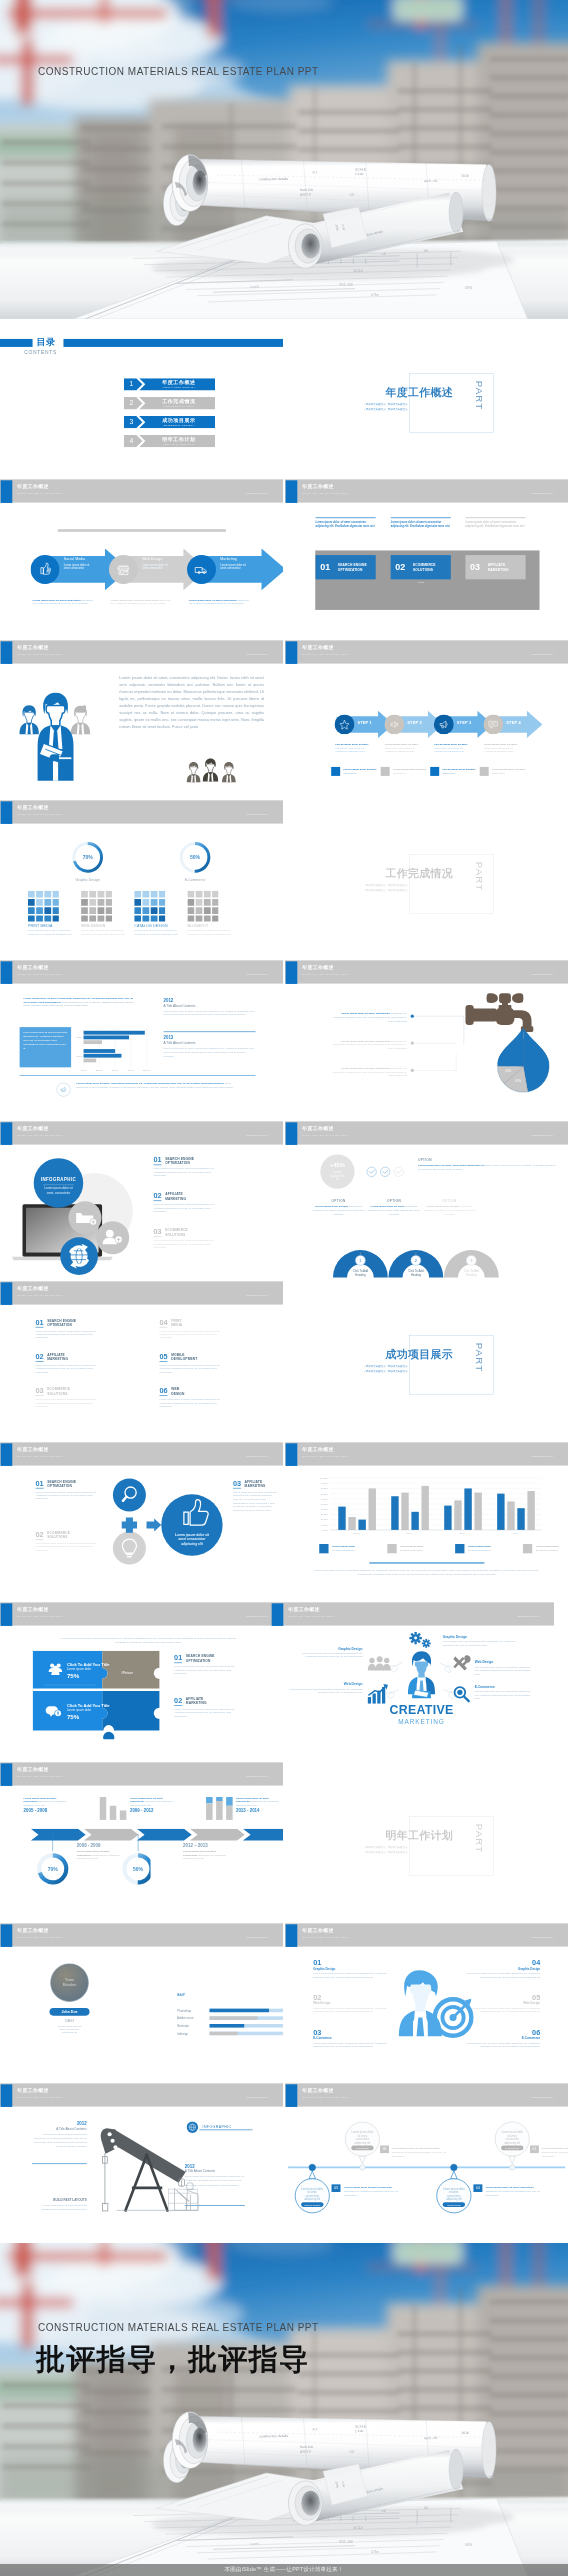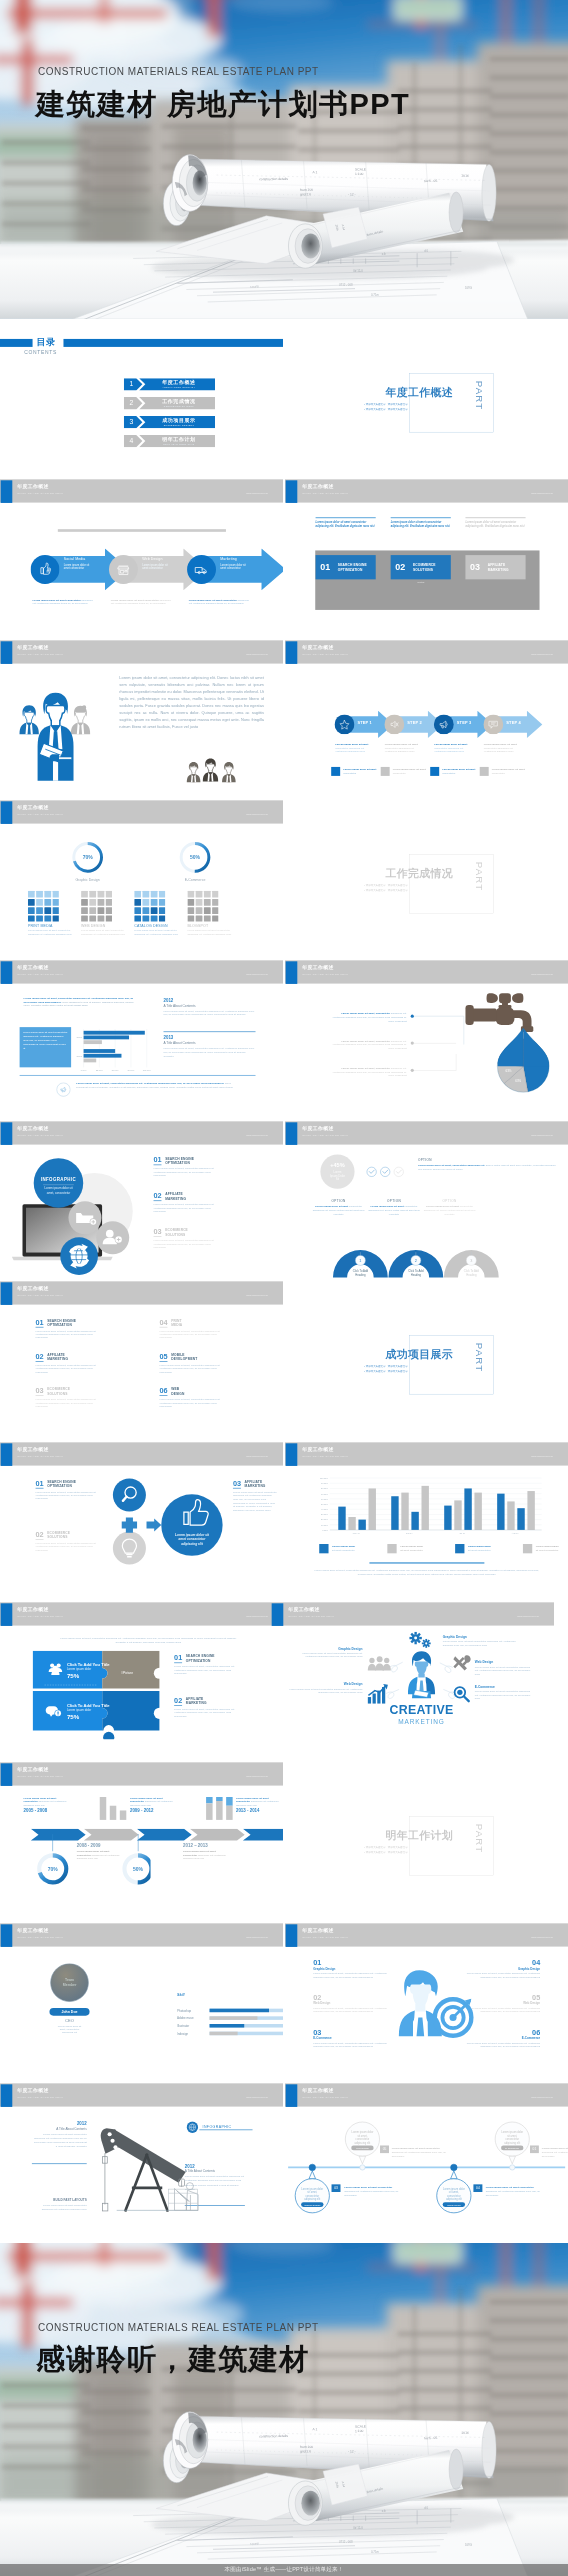--- a/index.html
+++ b/index.html
@@ -307,21 +307,20 @@
      <path d="M364 241 L404 233 L414 269 L374 279 Z" fill="#f3f4f5" stroke="#dde0e3" stroke-width="0.5"></path>
      <g fill="#9399a0" font-family="sans-serif" font-size="3.2">
        <text x="378" y="253" transform="rotate(76 378 253)">2016</text>
        <text x="385" y="253" transform="rotate(76 385 253)">A 04</text>
      </g>
    </g>
   </g>
   </g>
   </svg>
       <div class="ctitle-en" style="left:38px;top:66px">CONSTRUCTION  MATERIALS REAL ESTATE PLAN PPT</div>
-      <div class="ctitle-cn" style="left:36px;top:87px;font-size:29px">建筑建材 房地产计划书PPT</div>
     </div>
   <div class="grid" id="grid" style="height: 1924px;">
       <div class="slide" style="left:0px;top:0px;">
        <div class="sc">
     <div style="position:absolute;left:0;top:60px;width:852px;height:24px;background:#0b72c4"></div>
     <div style="position:absolute;left:98px;top:53px;width:93px;height:37px;background:#fff;"></div>
     <div style="position:absolute;left:110px;top:52px;font-size:27.5px;font-weight:bold;color:#0b72c4;letter-spacing:0.9px;line-height:32px;">目录</div>
     <div style="position:absolute;left:73px;top:92px;font-size:15px;color:#7d97ab;letter-spacing:2px;line-height:18px;">CONTENTS</div>
     <div style="position:absolute;left:372px;top:178px;width:276px;height:37px;">
       <svg width="276" height="37" style="position:absolute;left:0;top:0;display:block" viewBox="0 0 311 42">
@@ -2007,17 +2006,17 @@
      <path d="M364 257 L404 249 L414 285 L374 295 Z" fill="#f3f4f5" stroke="#dde0e3" stroke-width="0.5"></path>
      <g fill="#9399a0" font-family="sans-serif" font-size="3.2">
        <text x="378" y="269" transform="rotate(76 378 269)">2016</text>
        <text x="385" y="269" transform="rotate(76 385 269)">A 04</text>
      </g>
    </g>
   </g>
   </g>
   </svg>
       <div class="ctitle-en" style="left:38px;top:79px">CONSTRUCTION  MATERIALS REAL ESTATE PLAN PPT</div>
-      <div class="ctitle-cn" style="left:36px;top:99px;font-size:29px">感谢聆听，建筑建材</div>
+      <div class="ctitle-cn" style="left:36px;top:99px;font-size:29px">批评指导，批评指导</div>
       <div class="footer-bar">本图由iSlide™ 生成——让PPT设计简单起来！</div>
     </div>
 </div>
 
 
 </body></html>

